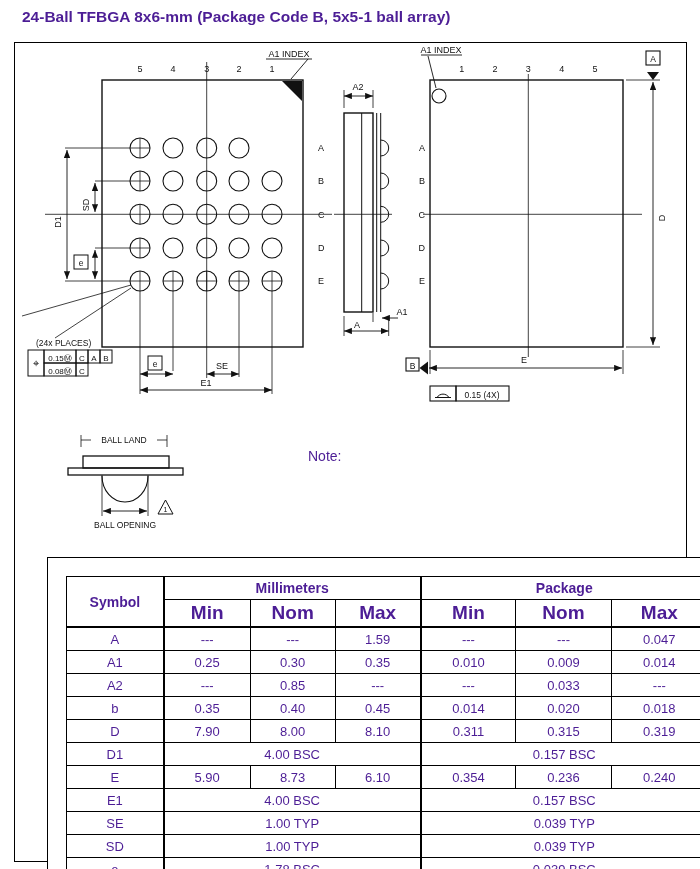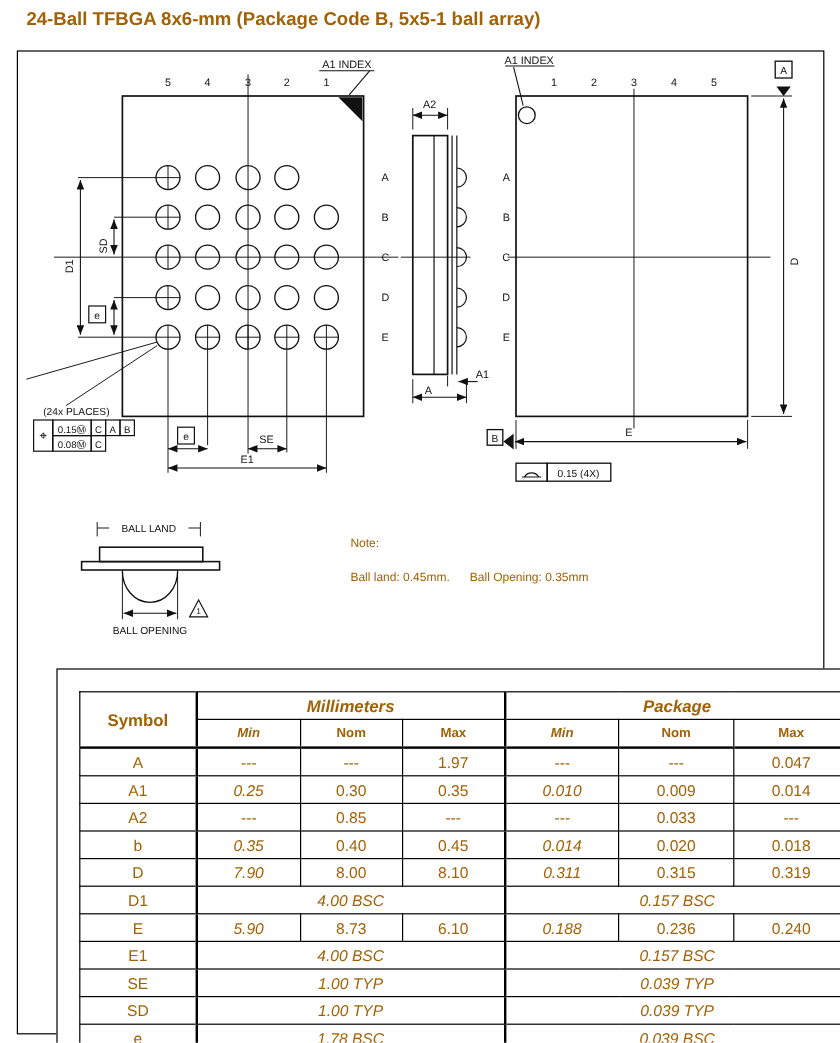--- a/index.html
+++ b/index.html
@@ -1,32 +1,32 @@
 <!DOCTYPE html>
 <html><head>
 <meta charset="utf-8">
 <style>
   html,body{margin:0;padding:0;background:#fff;}
   #page{position:relative;width:700px;height:869px;background:#ffffff;
-        font-family:"Liberation Sans",sans-serif;color:#a16207;}
+        font-family:"Liberation Sans",sans-serif;color:#4c1d95;}
   #title{position:absolute;left:22px;top:8px;font-size:15.5px;font-weight:bold;}
   #frame{position:absolute;left:14px;top:42px;width:671px;height:818px;border:1.5px solid #000;}
   #drawing{position:absolute;left:0;top:0;width:700px;height:556px;}
   svg text{font-family:"Liberation Sans",sans-serif;fill:#111;}
-  .note{position:absolute;left:292px;font-size:10px;white-space:pre;}
+  .note{position:absolute;left:308px;font-size:14px;white-space:pre;}
   #note-head{top:448px;}
   #note-line1{top:476px;}
   #note-line2{top:502px;}
   
   #tablewrap{position:absolute;left:27px;top:557px;border:1px solid #000;padding:18px;background:#fff;margin-left:20px;}
   table{border-collapse:collapse;table-layout:fixed;width:642px;font-size:13px;}
   th,td{border:1.2px solid #000;text-align:center;padding:2px 3px;height:18px;background:#fff;}
-  th{font-size:11px;}
+  th{font-size:19px;}
   .grp{font-size:14px;}
-  .bL{border-left-width:2.2px;font-style:italic;}
+  .bL{border-left-width:2.2px;}
   .bB{border-bottom-width:2px;}
   col.c-sym{width:97px;} col.c-m1{width:86px;} col.c-m2{width:85px;} col.c-m3{width:85px;}
   col.c-i1{width:95px;} col.c-i2{width:95px;} col.c-i3{width:96px;}
 </style>
 </head>
 <body>
 
 <div id="page">
   <div id="title">24-Ball TFBGA 8x6-mm (Package Code B, 5x5-1 ball array)</div>
   <div id="frame"></div>
@@ -237,21 +237,20 @@
       <path d="M165.5,500 L173,514 L158,514 Z" stroke-width="1"></path>
     </g>
     <g font-size="8.5" fill="#111" stroke="none" text-anchor="middle">
       <text x="124" y="443">BALL LAND</text>
       <text x="125" y="528">BALL OPENING</text>
       <text x="165.5" y="512" font-size="7">1</text>
     </g>
   </svg>
 
   <div class="note" id="note-head">Note:</div>
-  <div class="note" id="note-line1">Ball land: 0.45mm.      Ball Opening: 0.35mm</div>
 
   <div id="tablewrap">
   <table>
     <colgroup>
       <col class="c-sym">
           <col class="c-m1">
           <col class="c-m2">
           <col class="c-m3">
       <col class="c-i1">
           <col class="c-i2">
@@ -270,21 +269,21 @@
         <th class="bL bB">Min</th>
         <th class="bB">Nom</th>
         <th class="bB">Max</th>
       </tr>
     </thead>
     <tbody>
       <tr>
         <td>A</td>
         <td class="bL">---</td>
         <td>---</td>
-        <td>1.97</td>
+        <td>1.59</td>
         <td class="bL">---</td>
         <td>---</td>
         <td>0.047</td>
       </tr>
       <tr>
         <td>A1</td>
         <td class="bL">0.25</td>
         <td>0.30</td>
         <td>0.35</td>
         <td class="bL">0.010</td>
@@ -321,21 +320,21 @@
       <tr>
         <td>D1</td>
         <td colspan="3" class="bL">4.00 BSC</td>
         <td colspan="3" class="bL">0.157 BSC</td>
       </tr>
       <tr>
         <td>E</td>
         <td class="bL">5.90</td>
         <td>8.73</td>
         <td>6.10</td>
-        <td class="bL">0.188</td>
+        <td class="bL">0.354</td>
         <td>0.236</td>
         <td>0.240</td>
       </tr>
       <tr>
         <td>E1</td>
         <td colspan="3" class="bL">4.00 BSC</td>
         <td colspan="3" class="bL">0.157 BSC</td>
       </tr>
       <tr>
         <td>SE</td>

